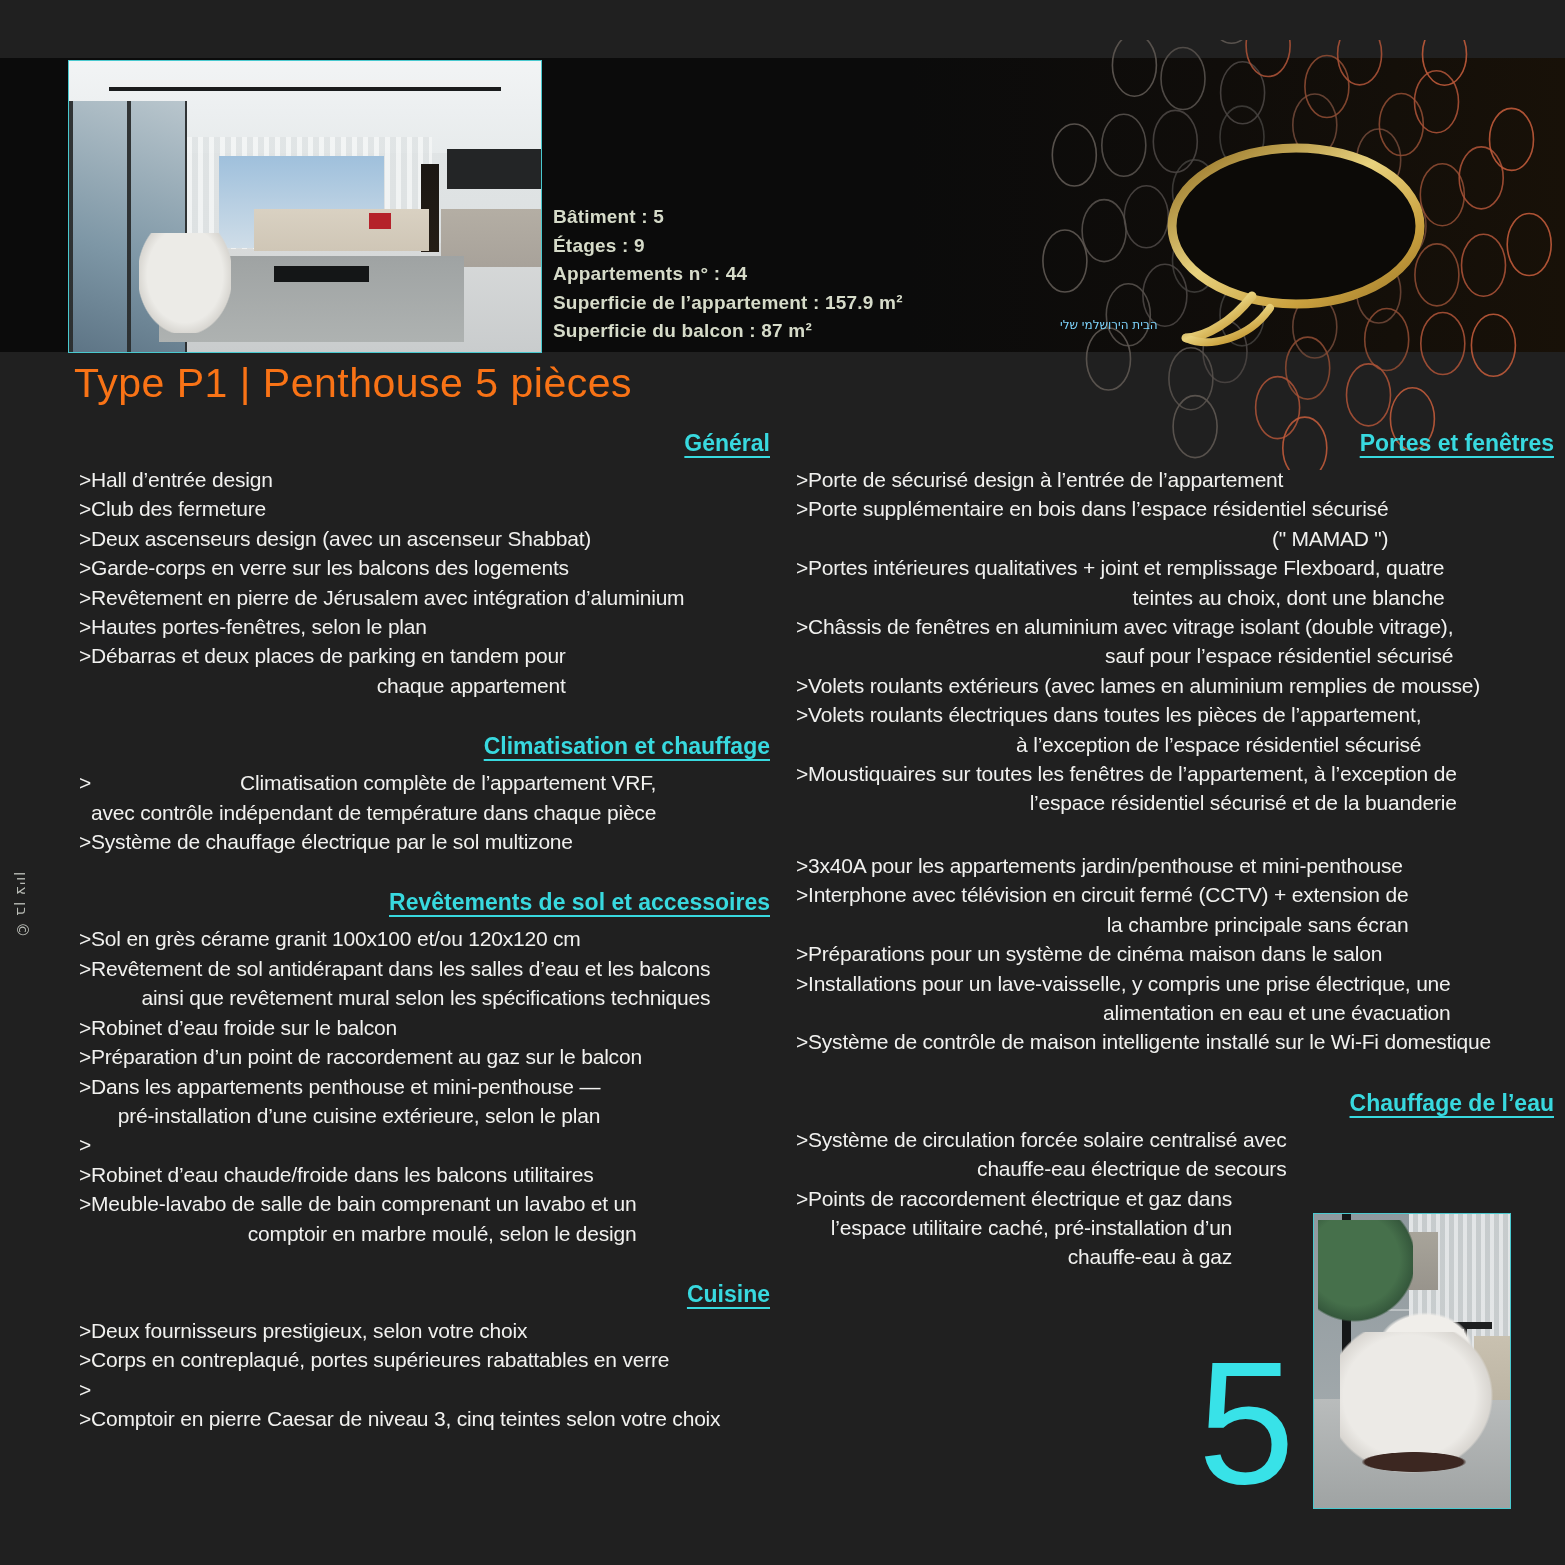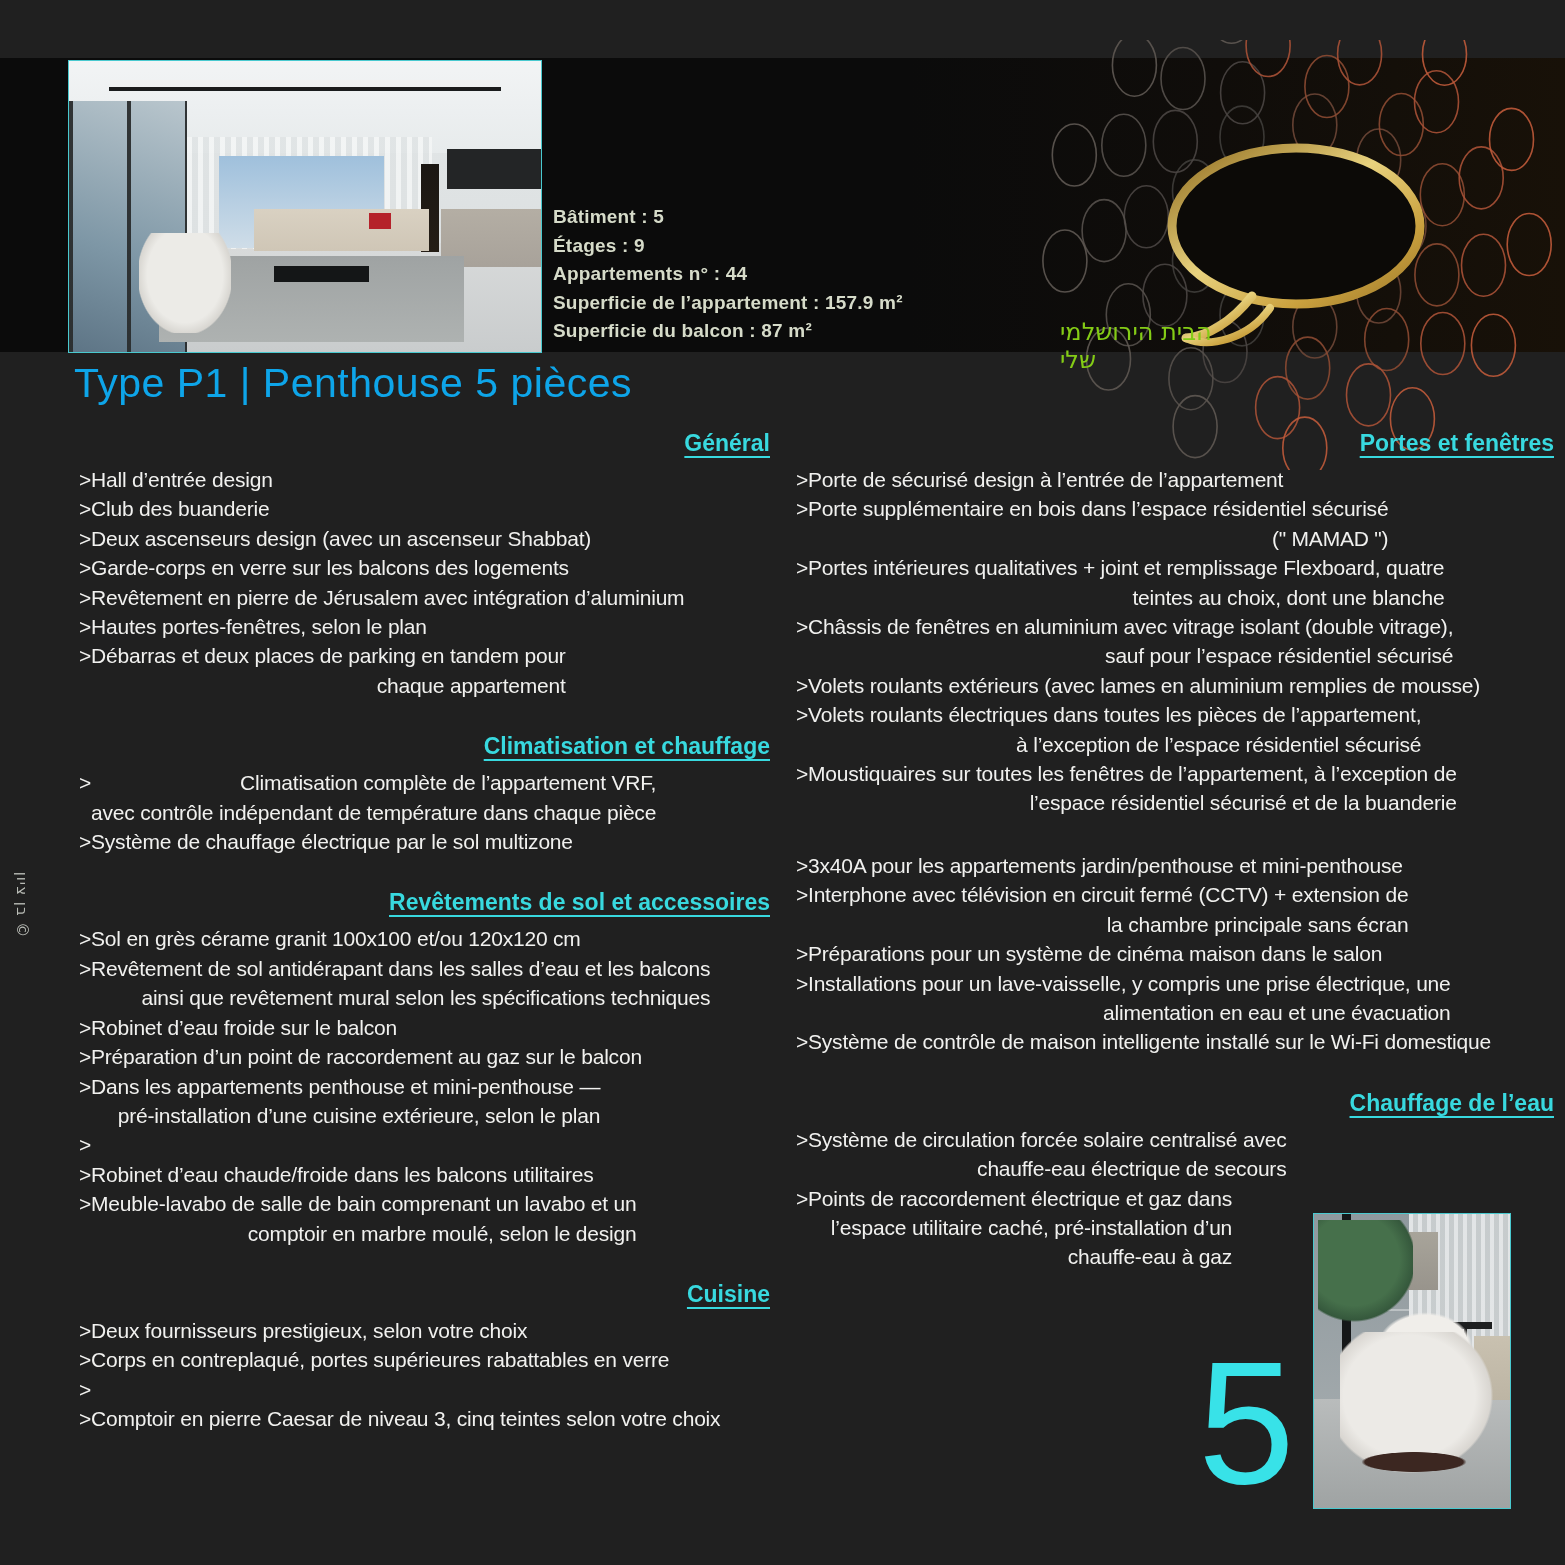--- a/index.html
+++ b/index.html
@@ -28,24 +28,24 @@
       linear-gradient(#e3e7e8,#dce0e1) 118px 40px/354px 142px no-repeat,
       linear-gradient(#d9dbdb,#c9cccd) 0px 180px/472px 111px no-repeat,
       #cfd2d3;}
   
   .info{position:absolute;left:553px;top:203px;font-size:19px;font-weight:bold;
         line-height:28.5px;color:#d6dbc9;letter-spacing:.2px;}
   
   .logo-svg{position:absolute;left:1040px;top:40px;width:525px;height:430px;}
   .logo-text{position:absolute;left:1188px;top:176px;width:218px;text-align:center;
              color:#c8d1c3;font-size:38px;line-height:45px;font-family:"DejaVu Sans",sans-serif;}
-  .tagline{position:absolute;left:1060px;top:318px;width:170px;text-align:left;color:#84cc16;
-           font-size:24px;font-family:"DejaVu Sans",sans-serif;}
-  
-  .title{position:absolute;left:74px;top:360px;font-size:41px;color:#0ea5e9;letter-spacing:.5px;}
+  .tagline{position:absolute;left:1060px;top:318px;width:170px;text-align:left;color:#7dd3fc;
+           font-size:12px;font-family:"DejaVu Sans",sans-serif;}
+  
+  .title{position:absolute;left:74px;top:360px;font-size:41px;color:#f97316;letter-spacing:.5px;}
   
   .col{position:absolute;top:430px;}
   .col-left{left:65px;width:705px;}
   .col-right{left:782px;width:772px;}
   .sec{margin-bottom:33px;text-align:right;}
   .sec-h{margin:0 0 8px 0;}
   .sec-title{display:inline-block;font-size:23px;font-weight:bold;color:#38d9df;
              text-decoration:underline;text-underline-offset:5px;text-decoration-thickness:2px;}
   .item{display:flex;font-size:21px;line-height:29.4px;letter-spacing:-0.2px;color:#f1f1ef;}
   .item .mk{width:26px;flex:none;}
@@ -158,21 +158,21 @@
 
   <div class="col col-left">
       <div class="sec">
         <div class="sec-h"><span class="sec-title">Général</span></div>
         <div class="item">
           <span class="mk">&gt;</span>
           <span class="tx">Hall d’entrée design</span>
         </div>
         <div class="item">
           <span class="mk">&gt;</span>
-          <span class="tx">Club des buanderie</span>
+          <span class="tx">Club des fermeture</span>
         </div>
         <div class="item">
           <span class="mk">&gt;</span>
           <span class="tx">Deux ascenseurs design (avec un ascenseur Shabbat)</span>
         </div>
         <div class="item">
           <span class="mk">&gt;</span>
           <span class="tx">Garde-corps en verre sur les balcons des logements</span>
         </div>
         <div class="item">

